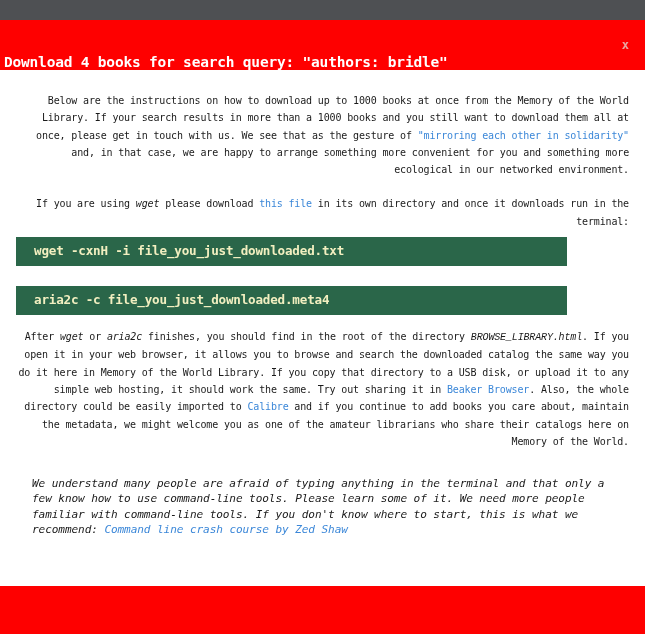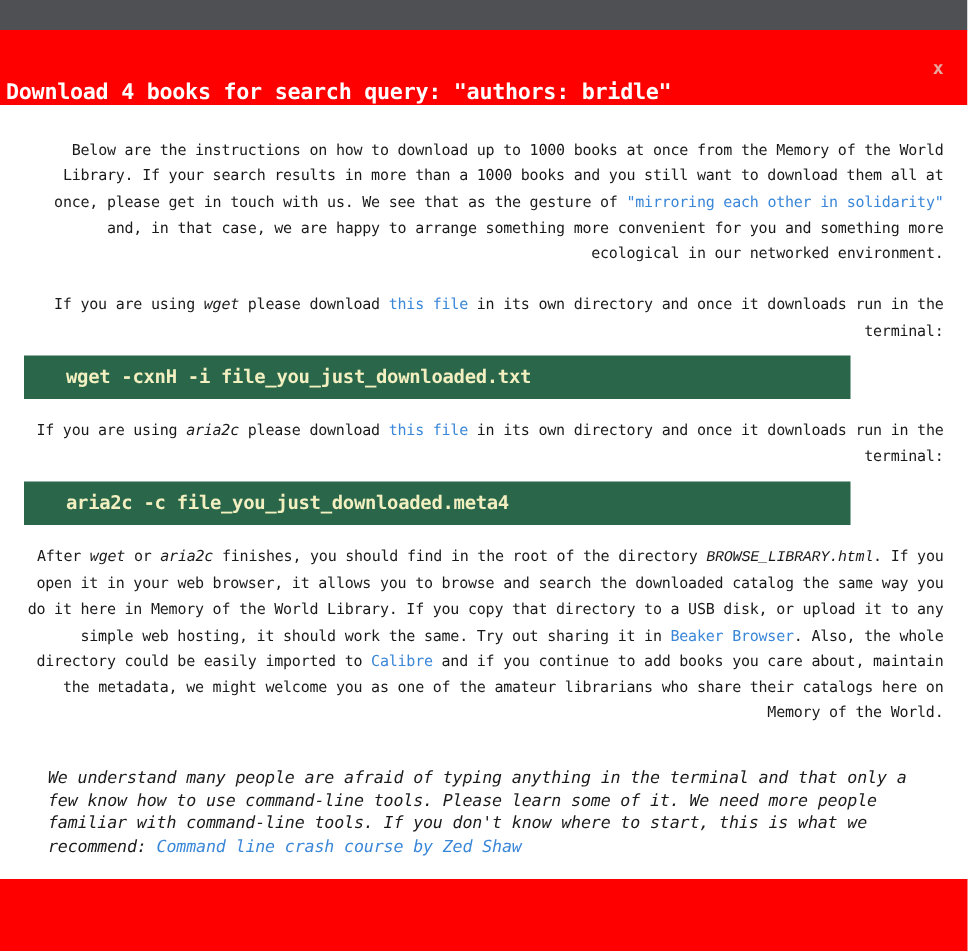--- a/index.html
+++ b/index.html
@@ -85,21 +85,21 @@
     font-family: Liberation Mono, monospace;
   }
 
   
   .codeblock {
     background: #2a6649;
     color: #f2efc0;
     font-weight: bold;
     font-size: 12.6px;
     font-family: "DejaVu Sans Mono", "Liberation Mono", monospace;
-    padding: 6px 0 8px 28px;
+    padding: 6px 0 8px 18px;
     margin: 7px 0 0 0;
     width: 551px;
     box-sizing: border-box;
     letter-spacing: -0.2px;
   }
 
   
   p.note {
     margin: 16px;
     color: #1a1a1a;
@@ -136,21 +136,20 @@
   <p class="para"><span>Below are the instructions on how to download up to 1000 books at once from the Memory of the World Library. If your search results in more than a 1000 books and you still want to download them all at once, please get in touch with us. We see that as the gesture of </span><a class="lnk" href="#">"mirroring each other in solidarity"</a><span> and, in that case, we are happy to arrange something more convenient for you and something more ecological in our networked environment.</span></p>
 
   <div class="gap-lg"></div>
 
   <p class="para"><span>If you are using </span><span class="cmd-inline">wget</span><span> please download </span><a class="lnk" href="#">this file</a><span> in its own directory and once it downloads run in the terminal:</span></p>
 
   <div class="codeblock">wget -cxnH -i file_you_just_downloaded.txt</div>
 
   <div class="gap-md"></div>
 
-  <p class="para"><span>If you are using </span><span class="cmd-inline">aria2c</span><span> please download </span><a class="lnk" href="#">this file</a><span> in its own directory and once it downloads run in the terminal:</span></p>
 
   <div class="codeblock">aria2c -c file_you_just_downloaded.meta4</div>
 
   <div class="gap-md"></div>
 
   <p class="para"><span>After </span><span class="cmd-inline">wget</span><span> or </span><span class="cmd-inline">aria2c</span><span> finishes, you should find in the root of the directory </span><span class="file-inline">BROWSE_LIBRARY.html</span><span>. If you open it in your web browser, it allows you to browse and search the downloaded catalog the same way you do it here in Memory of the World Library. If you copy that directory to a USB disk, or upload it to any simple web hosting, it should work the same. Try out sharing it in </span><a class="lnk" href="#">Beaker Browser</a><span>. Also, the whole directory could be easily imported to </span><a class="lnk" href="#">Calibre</a><span> and if you continue to add books you care about, maintain the metadata, we might welcome you as one of the amateur librarians who share their catalogs here on Memory of the World.</span></p>
 
   <div class="gap-sm"></div>
 
   <p class="note"><span>We understand many people are afraid of typing anything in the terminal and that only a few know how to use command-line tools. Please learn some of it. We need more people familiar with command-line tools. If you don't know where to start, this is what we recommend: </span><a class="lnk" href="#">Command line crash course by Zed Shaw</a></p>

